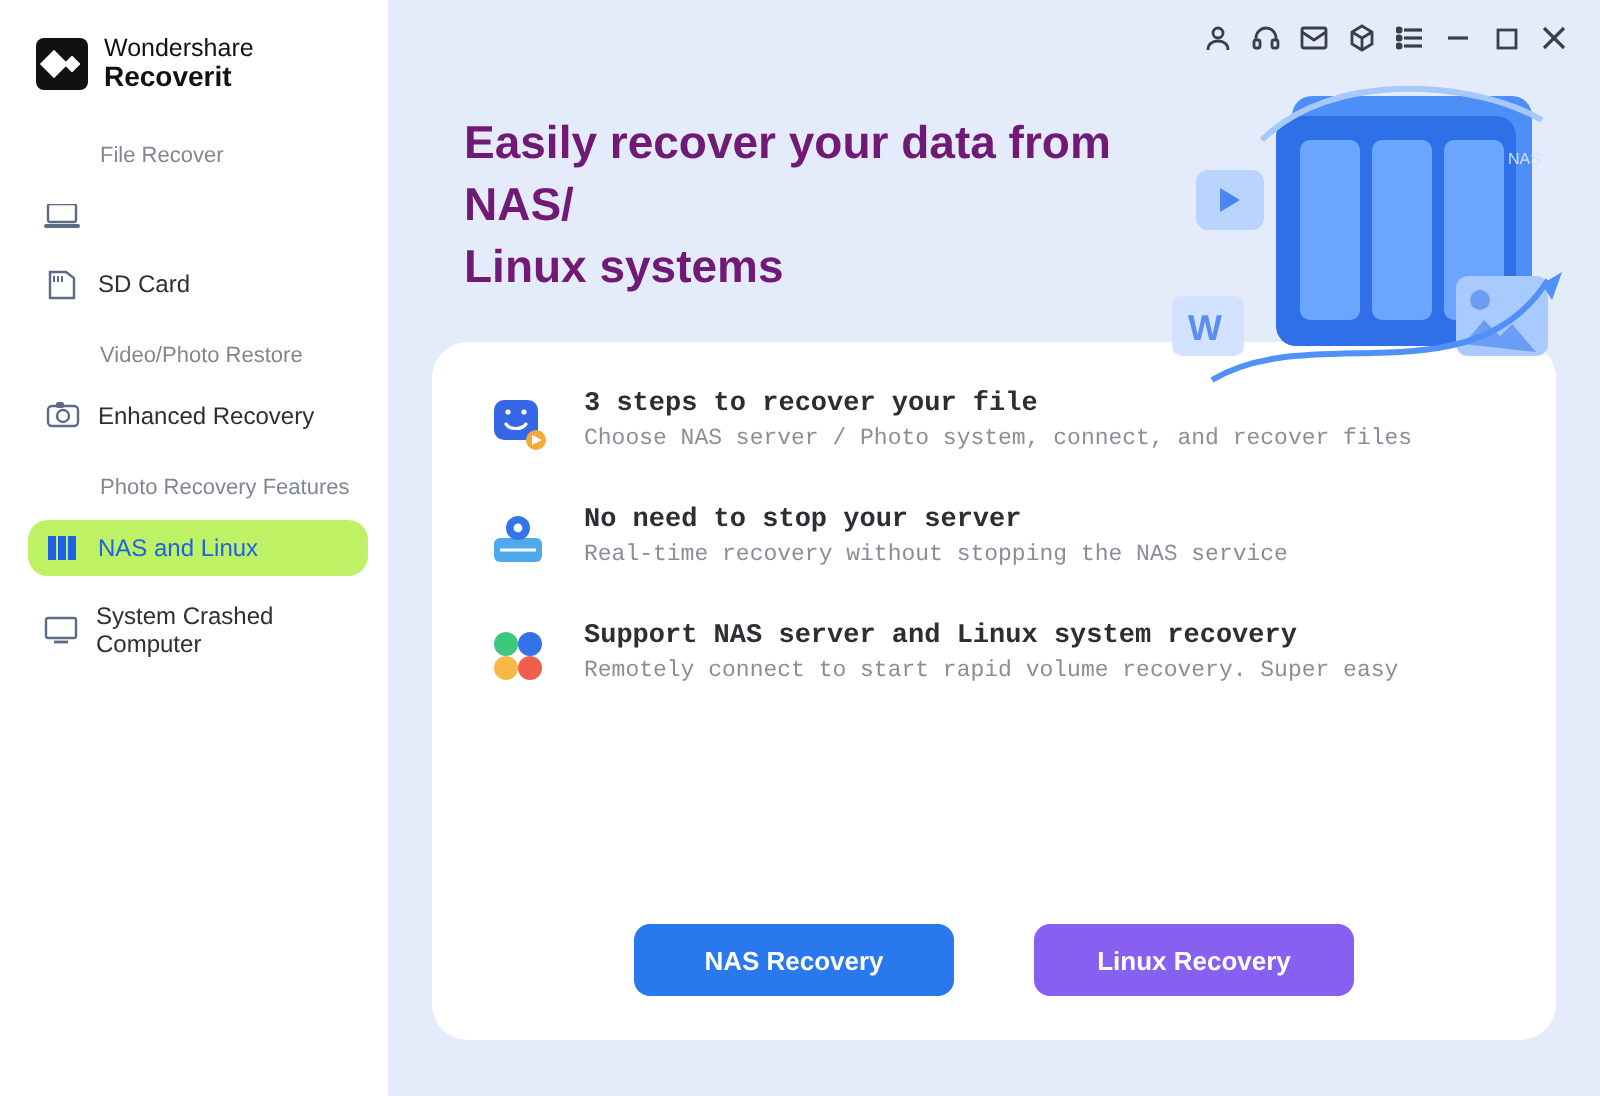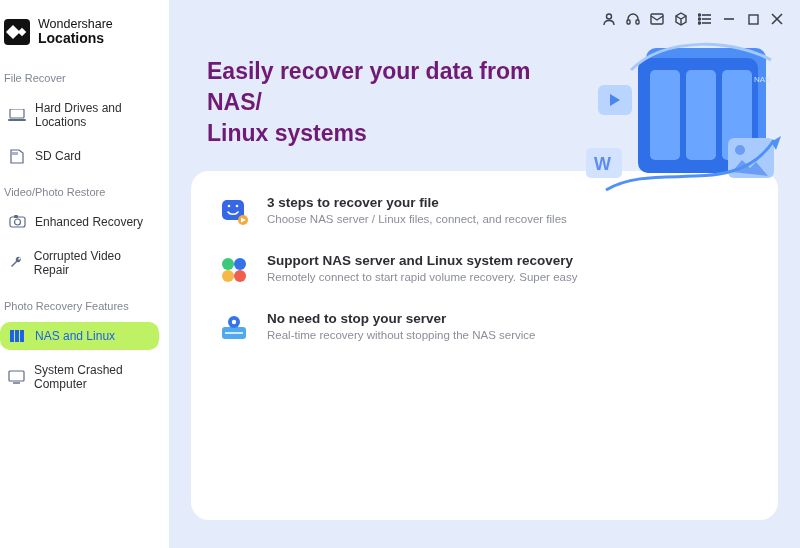--- a/index.html
+++ b/index.html
@@ -5,23 +5,23 @@
   * { box-sizing: border-box; margin: 0; padding: 0; }
   body {
     width: 800px;
     height: 548px;
     font-family: -apple-system, "Segoe UI", Arial, sans-serif;
     display: flex;
     overflow: hidden;
     background: #fff;
   }
   .sidebar {
-    width: 169px;
+    width: 194px;
     background: #fff;
-    padding: 14px 10px 0 0;
+    padding: 14px 10px 0 14px;
     display: flex;
     flex-direction: column;
     gap: 6px;
   }
   .logo {
     display: flex;
     align-items: center;
     gap: 8px;
     padding: 4px 4px 10px 4px;
   }
@@ -45,20 +45,21 @@
     width: 6px; height: 6px;
     transform: rotate(45deg);
     top: 10px; left: 15px;
   }
   .logo-text { line-height: 1.05; font-size: 12.5px; color: #111; }
   .logo-text .brand2 { font-weight: 700; font-size: 14px; }
   .section-label {
     font-size: 11px;
     color: #808692;
     padding: 10px 6px 4px 4px;
+    margin-left: 32px;
   }
   .side-item {
     display: flex;
     align-items: center;
     gap: 9px;
     padding: 7px 8px;
     font-size: 12px;
     color: #2d2f33;
     border-radius: 10px;
     cursor: pointer;
@@ -110,20 +111,21 @@
     padding: 24px 28px 22px 28px;
     display: flex;
     flex-direction: column;
     gap: 26px;
     flex: 1;
   }
   .feat {
     display: flex;
     gap: 18px;
     align-items: flex-start;
+    font-family: Liberation Mono, monospace;
   }
   .feat-icon {
     width: 30px; height: 30px;
     flex-shrink: 0;
     margin-top: 2px;
   }
   .feat-title {
     font-size: 13.5px;
     font-weight: 700;
     color: #2c2e33;
@@ -154,34 +156,33 @@
   .btn-linux { background: #8760f1; }
 </style>
 </head>
 <body>
 
 <div class="sidebar">
   <div class="logo">
     <div class="logo-mark"></div>
     <div class="logo-text">
       <div>Wondershare</div>
-      <div class="brand2">Locations</div>
+      <div class="brand2">Recoverit</div>
     </div>
   </div>
 
   <div class="section-label">File Recover</div>
 
   <div class="side-item">
     <span class="side-icon">
       <svg width="18" height="12" viewBox="0 0 18 12">
           <rect x="2" y="0" width="14" height="9" rx="1" fill="none" stroke="#5b6b86" stroke-width="1.2"></rect>
           <rect x="0" y="10" width="18" height="2" rx="1" fill="#5b6b86"></rect>
         </svg>
     </span>
-    <span>Hard Drives and Locations</span>
   </div>
 
   <div class="side-item">
     <span class="side-icon">
       <svg width="14" height="16" viewBox="0 0 14 16">
           <path d="M1 2 L9 2 L13 5 L13 15 L1 15 Z" fill="none" stroke="#5b6b86" stroke-width="1.2"></path>
           <line x1="3" y1="4" x2="3" y2="7" stroke="#5b6b86"></line>
           <line x1="5" y1="4" x2="5" y2="7" stroke="#5b6b86"></line>
           <line x1="7" y1="4" x2="7" y2="7" stroke="#5b6b86"></line>
         </svg>
@@ -195,28 +196,20 @@
     <span class="side-icon">
       <svg width="17" height="13" viewBox="0 0 17 13">
           <rect x="1" y="2" width="15" height="10" rx="2" fill="none" stroke="#5b6b86" stroke-width="1.2"></rect>
           <circle cx="8.5" cy="7" r="3" fill="none" stroke="#5b6b86" stroke-width="1.2"></circle>
           <rect x="5" y="0" width="4" height="3" rx="1" fill="#5b6b86"></rect>
         </svg>
     </span>
     <span>Enhanced Recovery</span>
   </div>
 
-  <div class="side-item">
-    <span class="side-icon">
-      <svg width="15" height="15" viewBox="0 0 15 15">
-          <path d="M11 2 a3 3 0 0 1 -3 5 L3 12 l-1-1 L7 6 a3 3 0 0 1 4-4 l-2 2 1 1 2-2z" fill="#5b6b86"></path>
-        </svg>
-    </span>
-    <span>Corrupted Video Repair</span>
-  </div>
 
   <div class="section-label">Photo Recovery Features</div>
 
   <div class="side-item active">
     <span class="side-icon">
       <svg width="16" height="14" viewBox="0 0 16 14">
           <rect x="1" y="1" width="4" height="12" fill="#1e62e6"></rect>
           <rect x="6" y="1" width="4" height="12" fill="#1e62e6"></rect>
           <rect x="11" y="1" width="4" height="12" fill="#1e62e6"></rect>
         </svg>
@@ -324,49 +317,53 @@
             <rect x="3" y="3" width="22" height="20" rx="5" fill="#3567e6"></rect>
             <circle cx="10" cy="9" r="1.3" fill="#fff"></circle>
             <circle cx="18" cy="9" r="1.3" fill="#fff"></circle>
             <path d="M9 15c2 3 8 3 10 0" stroke="#fff" stroke-width="1.6" fill="none" stroke-linecap="round"></path>
             <circle cx="24" cy="23" r="5" fill="#f6a93b"></circle>
             <polygon points="22,20.5 22,25.5 27,23" fill="#fff"></polygon>
           </svg>
       </div>
       <div>
         <div class="feat-title">3 steps to recover your file</div>
-        <div class="feat-sub">Choose NAS server / Linux files, connect, and recover files</div>
+        <div class="feat-sub">Choose NAS server / Photo system, connect, and recover files</div>
+      </div>
+    </div>
+
+    <div class="feat">
+      <div class="feat-icon">
+        <svg width="30" height="30" viewBox="0 0 30 30">
+            <rect x="3" y="14" width="24" height="12" rx="3" fill="#4fa9ef"></rect>
+            <line x1="6" y1="20" x2="24" y2="20" stroke="#fff" stroke-width="1.5"></line>
+            <circle cx="15" cy="9" r="6" fill="#3573e8"></circle>
+            <circle cx="15" cy="9" r="2.2" fill="#fff"></circle>
+          </svg>
+      </div>
+      <div>
+        <div class="feat-title">No need to stop your server</div>
+        <div class="feat-sub">Real-time recovery without stopping the NAS service</div>
       </div>
     </div>
 
     <div class="feat">
       <div class="feat-icon">
         <svg width="30" height="30" viewBox="0 0 30 30">
             <circle cx="9" cy="9" r="6" fill="#3bc97a"></circle>
             <circle cx="21" cy="9" r="6" fill="#3472e8"></circle>
             <circle cx="9" cy="21" r="6" fill="#f6b846"></circle>
             <circle cx="21" cy="21" r="6" fill="#f05e4e"></circle>
           </svg>
       </div>
       <div>
         <div class="feat-title">Support NAS server and Linux system recovery</div>
         <div class="feat-sub">Remotely connect to start rapid volume recovery. Super easy</div>
       </div>
     </div>
 
-    <div class="feat">
-      <div class="feat-icon">
-        <svg width="30" height="30" viewBox="0 0 30 30">
-            <rect x="3" y="14" width="24" height="12" rx="3" fill="#4fa9ef"></rect>
-            <line x1="6" y1="20" x2="24" y2="20" stroke="#fff" stroke-width="1.5"></line>
-            <circle cx="15" cy="9" r="6" fill="#3573e8"></circle>
-            <circle cx="15" cy="9" r="2.2" fill="#fff"></circle>
-          </svg>
-      </div>
-      <div>
-        <div class="feat-title">No need to stop your server</div>
-        <div class="feat-sub">Real-time recovery without stopping the NAS service</div>
-      </div>
-    </div>
-
+    <div class="btn-row">
+      <button class="btn btn-nas">NAS Recovery</button>
+      <button class="btn btn-linux">Linux Recovery</button>
+    </div>
   </div>
 
 </div>
 
 </body></html>

